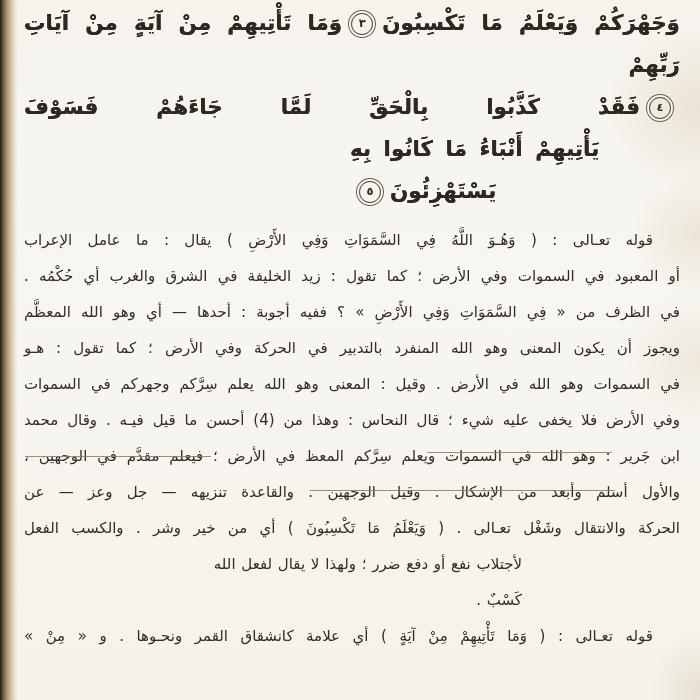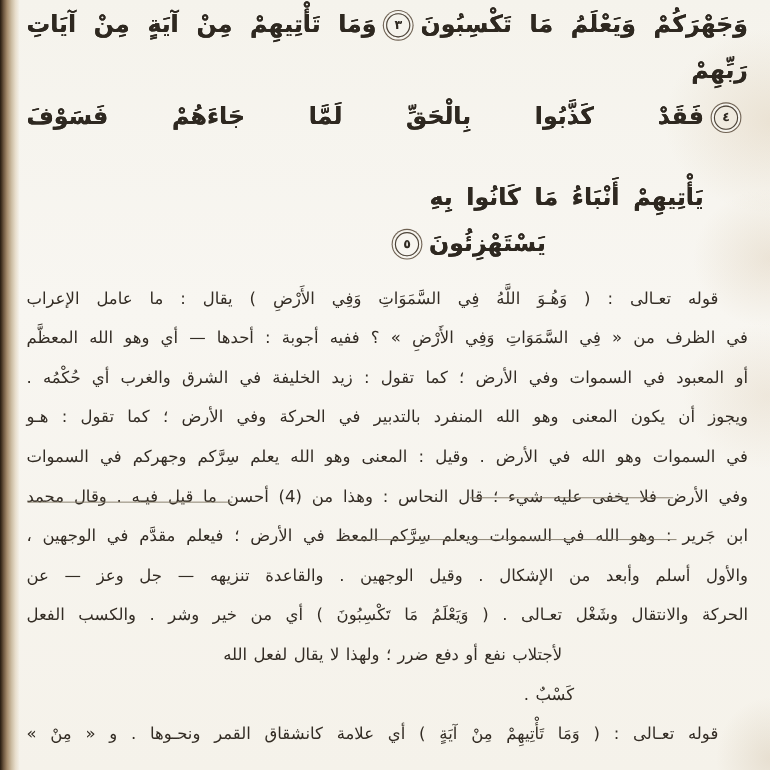--- a/index.html
+++ b/index.html
@@ -27,33 +27,33 @@
     position:absolute;top:0;right:20px;left:24px;
     direction:rtl;color:#332c24;
   }
   
   .quran{margin-top:2px;font-size:21.5px;font-weight:700;line-height:42px;color:#2e2820;}
   .q-line{
     text-align:justify;text-align-last:justify;
     word-spacing:5px;white-space:normal;
     text-shadow:0 0 .4px #2e2820;
   }
-  .q-line.flush-left{text-align:center;text-align-last:left;width:330px;margin-top:31px;}
+  .q-line.flush-left{text-align:left;text-align-last:left;width:330px;}
   .aya{
     display:inline-flex;align-items:center;justify-content:center;
     width:20px;height:20px;border:1.2px solid #4a4136;border-radius:50%;
     box-shadow:0 0 0 2px #f6f4ee,0 0 0 3px #6e6152;
     font-size:11.5px;font-weight:700;line-height:1;
     margin:0 9px;vertical-align:middle;text-shadow:none;
   }
   
   .commentary{margin-top:10px;font-size:15px;line-height:36px;word-spacing:1px;}
   .c-line{text-align:justify;text-align-last:justify;}
   .c-line.indent{padding-right:27px;}
-  .c-line.endline{text-align:center;text-align-last:right;padding-right:158px;padding-left:168px;}
+  .c-line.endline{text-align:right;text-align-last:right;padding-right:158px;padding-left:168px;}
   
   .rule{position:absolute;height:1.4px;background:#847a69;opacity:.85;}
   .rule.r-a{top:452px;left:427px;width:185px;}
   .rule.r-b{top:456px;left:25px;width:186px;}
   .rule.r-c{top:490px;left:310px;width:305px;}
 </style>
 </head>
 <body>
 
 <div class="paper"></div>
@@ -74,22 +74,22 @@
     </div>
     <div class="q-line flush-left">
       <span>يَأْتِيهِمْ أَنْبَاءُ مَا كَانُوا بِهِ يَسْتَهْزِئُونَ</span><span class="aya">
           <span>٥</span>
         </span>
     </div>
   </div>
 
   <div class="commentary">
     <div class="c-line indent">قوله تعـالى : ( وَهُـوَ اللَّهُ فِي السَّمَوَاتِ وَفِي الأَرْضِ ) يقال : ما عامل الإعراب</div>
+    <div class="c-line">أو المعبود في السموات وفي الأرض ؛ كما تقول : زيد الخليفة في الشرق والغرب أي حُكْمُه .</div>
     <div class="c-line">في الظرف من « فِي السَّمَوَاتِ وَفِي الأَرْضِ » ؟ ففيه أجوبة : أحدها — أي وهو الله المعظَّم</div>
-    <div class="c-line">أو المعبود في السموات وفي الأرض ؛ كما تقول : زيد الخليفة في الشرق والغرب أي حُكْمُه .</div>
     <div class="c-line">ويجوز أن يكون المعنى وهو الله المنفرد بالتدبير في الحركة وفي الأرض ؛ كما تقول : هـو</div>
     <div class="c-line">في السموات وهو الله في الأرض . وقيل : المعنى وهو الله يعلم سِرَّكم وجهركم في السموات</div>
     <div class="c-line">وفي الأرض فلا يخفى عليه شيء ؛ قال النحاس : وهذا من (4) أحسن ما قيل فيـه . وقال محمد</div>
     <div class="c-line">ابن جَرير : وهو الله في السموات ويعلم سِرَّكم المعظ في الأرض ؛ فيعلم مقدَّم في الوجهين ،</div>
     <div class="c-line">والأول أسلم وأبعد من الإشكال . وقيل الوجهين . والقاعدة تنزيهه — جل وعز — عن</div>
     <div class="c-line">الحركة والانتقال وشَغْل تعـالى . ( وَيَعْلَمُ مَا تَكْسِبُونَ ) أي من خير وشر . والكسب الفعل</div>
     <div class="c-line endline">لأجتلاب نفع أو دفع ضرر ؛ ولهذا لا يقال لفعل الله كَسْبٌ .</div>
     <div class="c-line indent">قوله تعـالى : ( وَمَا تَأْتِيهِمْ مِنْ آيَةٍ ) أي علامة كانشقاق القمر ونحـوها . و « مِنْ »</div>
 
   </div>

